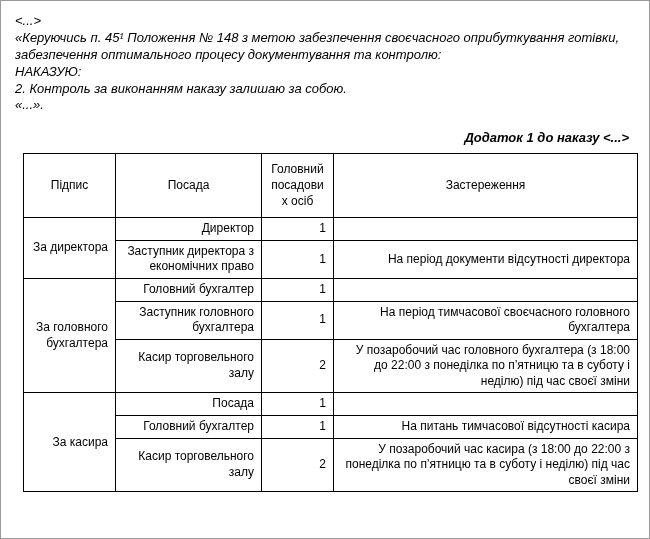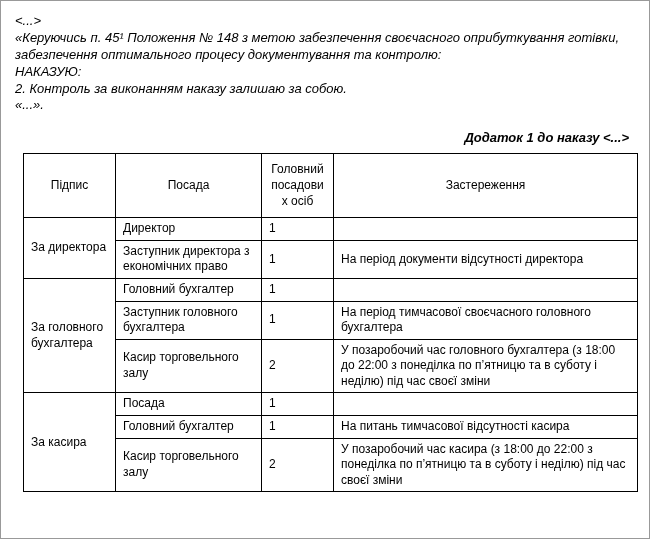--- a/index.html
+++ b/index.html
@@ -46,21 +46,21 @@
     margin-left: 8px;
     width: 614px;
     font-size: 12px;
     table-layout: fixed;
   }
   table.signers th,
   table.signers td {
     border: 1px solid #000000;
     padding: 3px 7px;
     vertical-align: middle;
-    text-align: left;
+    text-align: right;
     line-height: 1.3;
     word-wrap: break-word;
   }
   table.signers th {
     font-weight: normal;
     text-align: center;
     padding-top: 8px;
     padding-bottom: 8px;
   }
   col.c-signer { width: 92px; }

